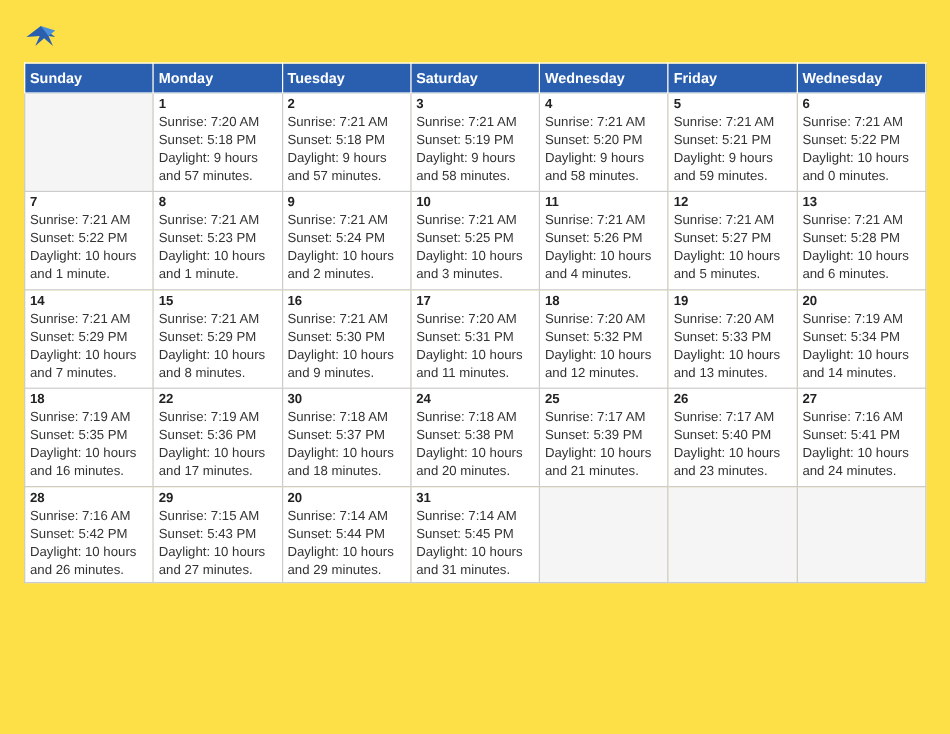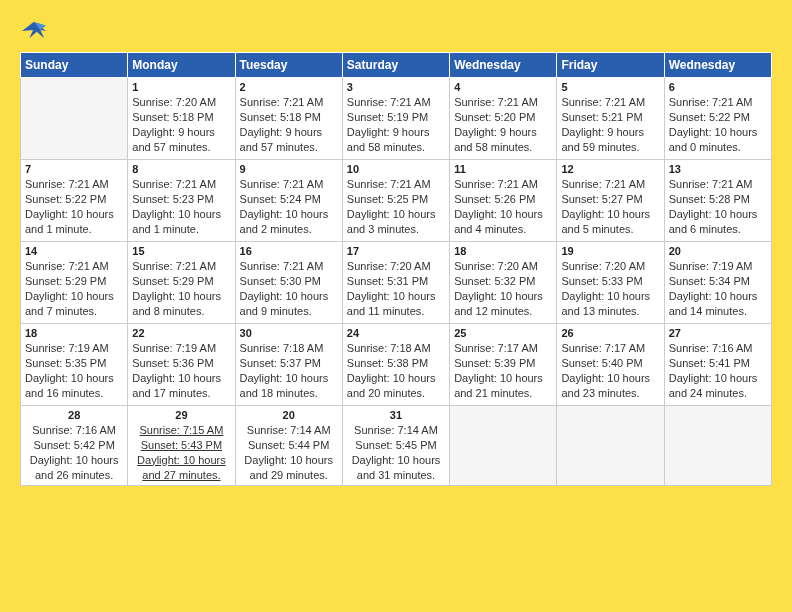--- a/index.html
+++ b/index.html
@@ -84,21 +84,20 @@
     .day-info {
       font-size: 11px;
       line-height: 1.35;
       color: #333;
     }
     .week-row td {
       height: 82px;
     }
     .last-row td {
       height: 72px;
-      text-align: center;
     }
   </style>
 </head>
 <body>
 
 <div class="page">
   <div class="header">
     <div class="logo">
       <svg class="logo-bird" viewBox="0 0 30 26">
         <polygon points="15,4 28,14 22,13 26,22 18,15 10,22 14,13 2,14" fill="#2a5fb0"></polygon>
@@ -329,21 +328,21 @@
         <tr class="last-row">
           <td>
             <span class="day-num">28</span>
             <div class="day-info" style="white-space: pre-line;">Sunrise: 7:16 AM
 Sunset: 5:42 PM
 Daylight: 10 hours
 and 26 minutes.</div>
           </td>
           <td>
             <span class="day-num">29</span>
-            <div class="day-info" style="white-space: pre-line; text-decoration: underline;">Sunrise: 7:15 AM
+            <div class="day-info" style="white-space: pre-line;">Sunrise: 7:15 AM
 Sunset: 5:43 PM
 Daylight: 10 hours
 and 27 minutes.</div>
           </td>
           <td>
             <span class="day-num">20</span>
             <div class="day-info" style="white-space: pre-line;">Sunrise: 7:14 AM
 Sunset: 5:44 PM
 Daylight: 10 hours
 and 29 minutes.</div>

